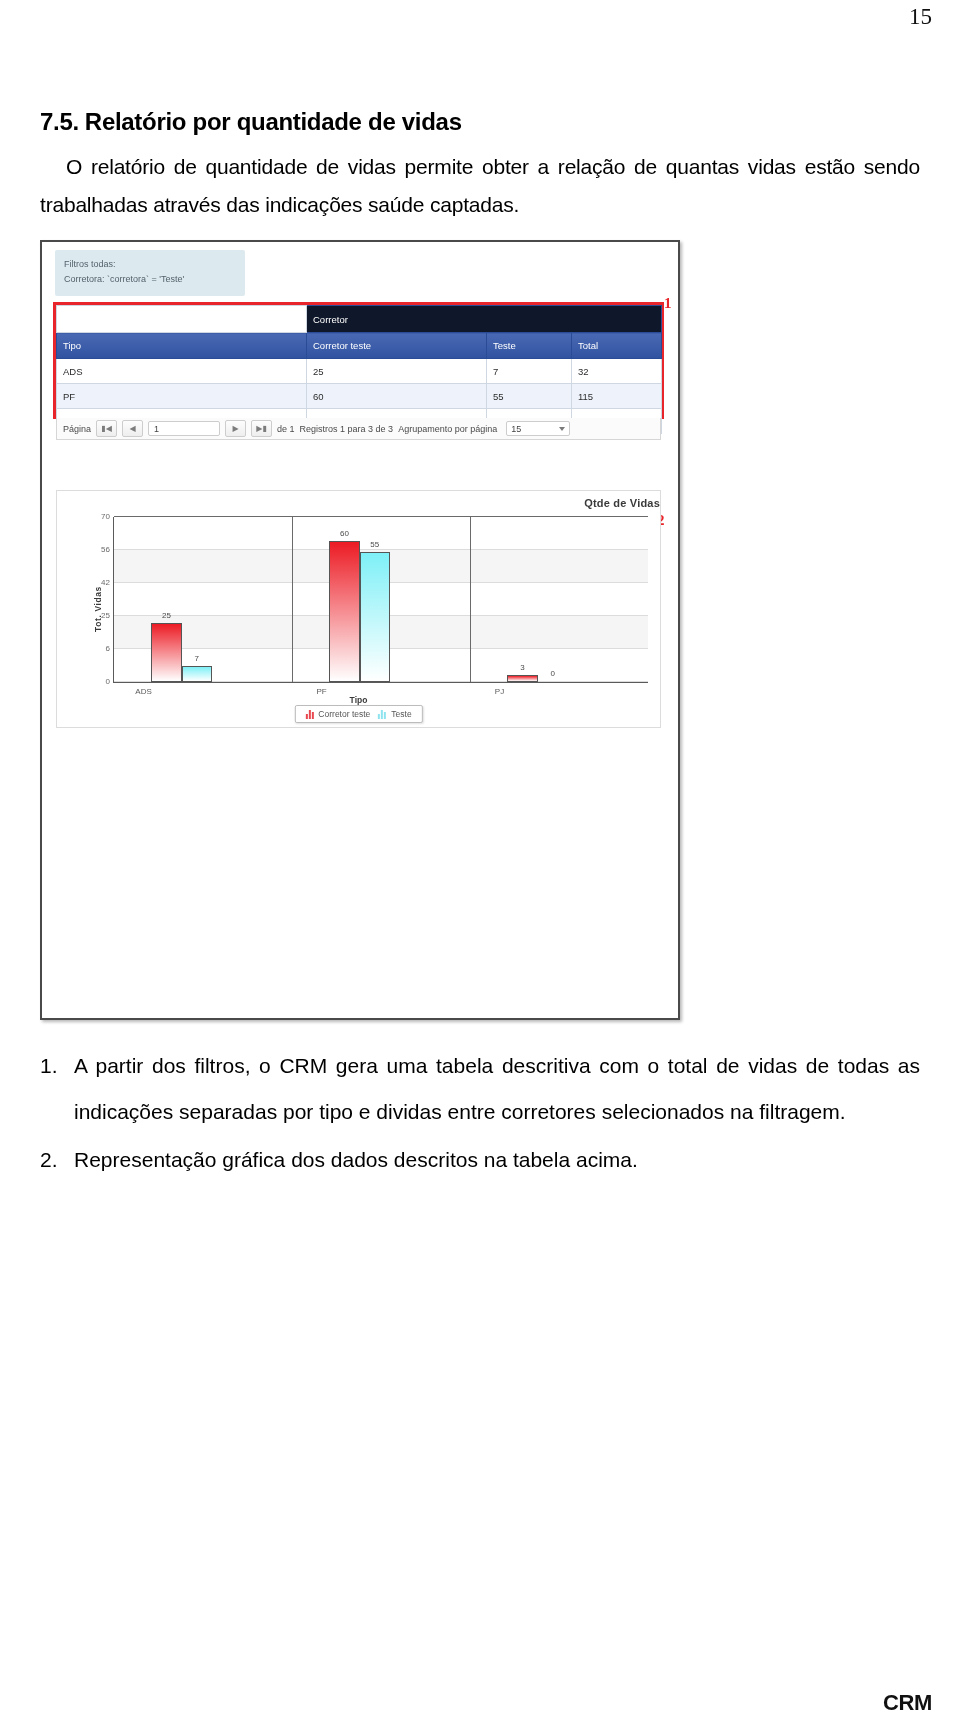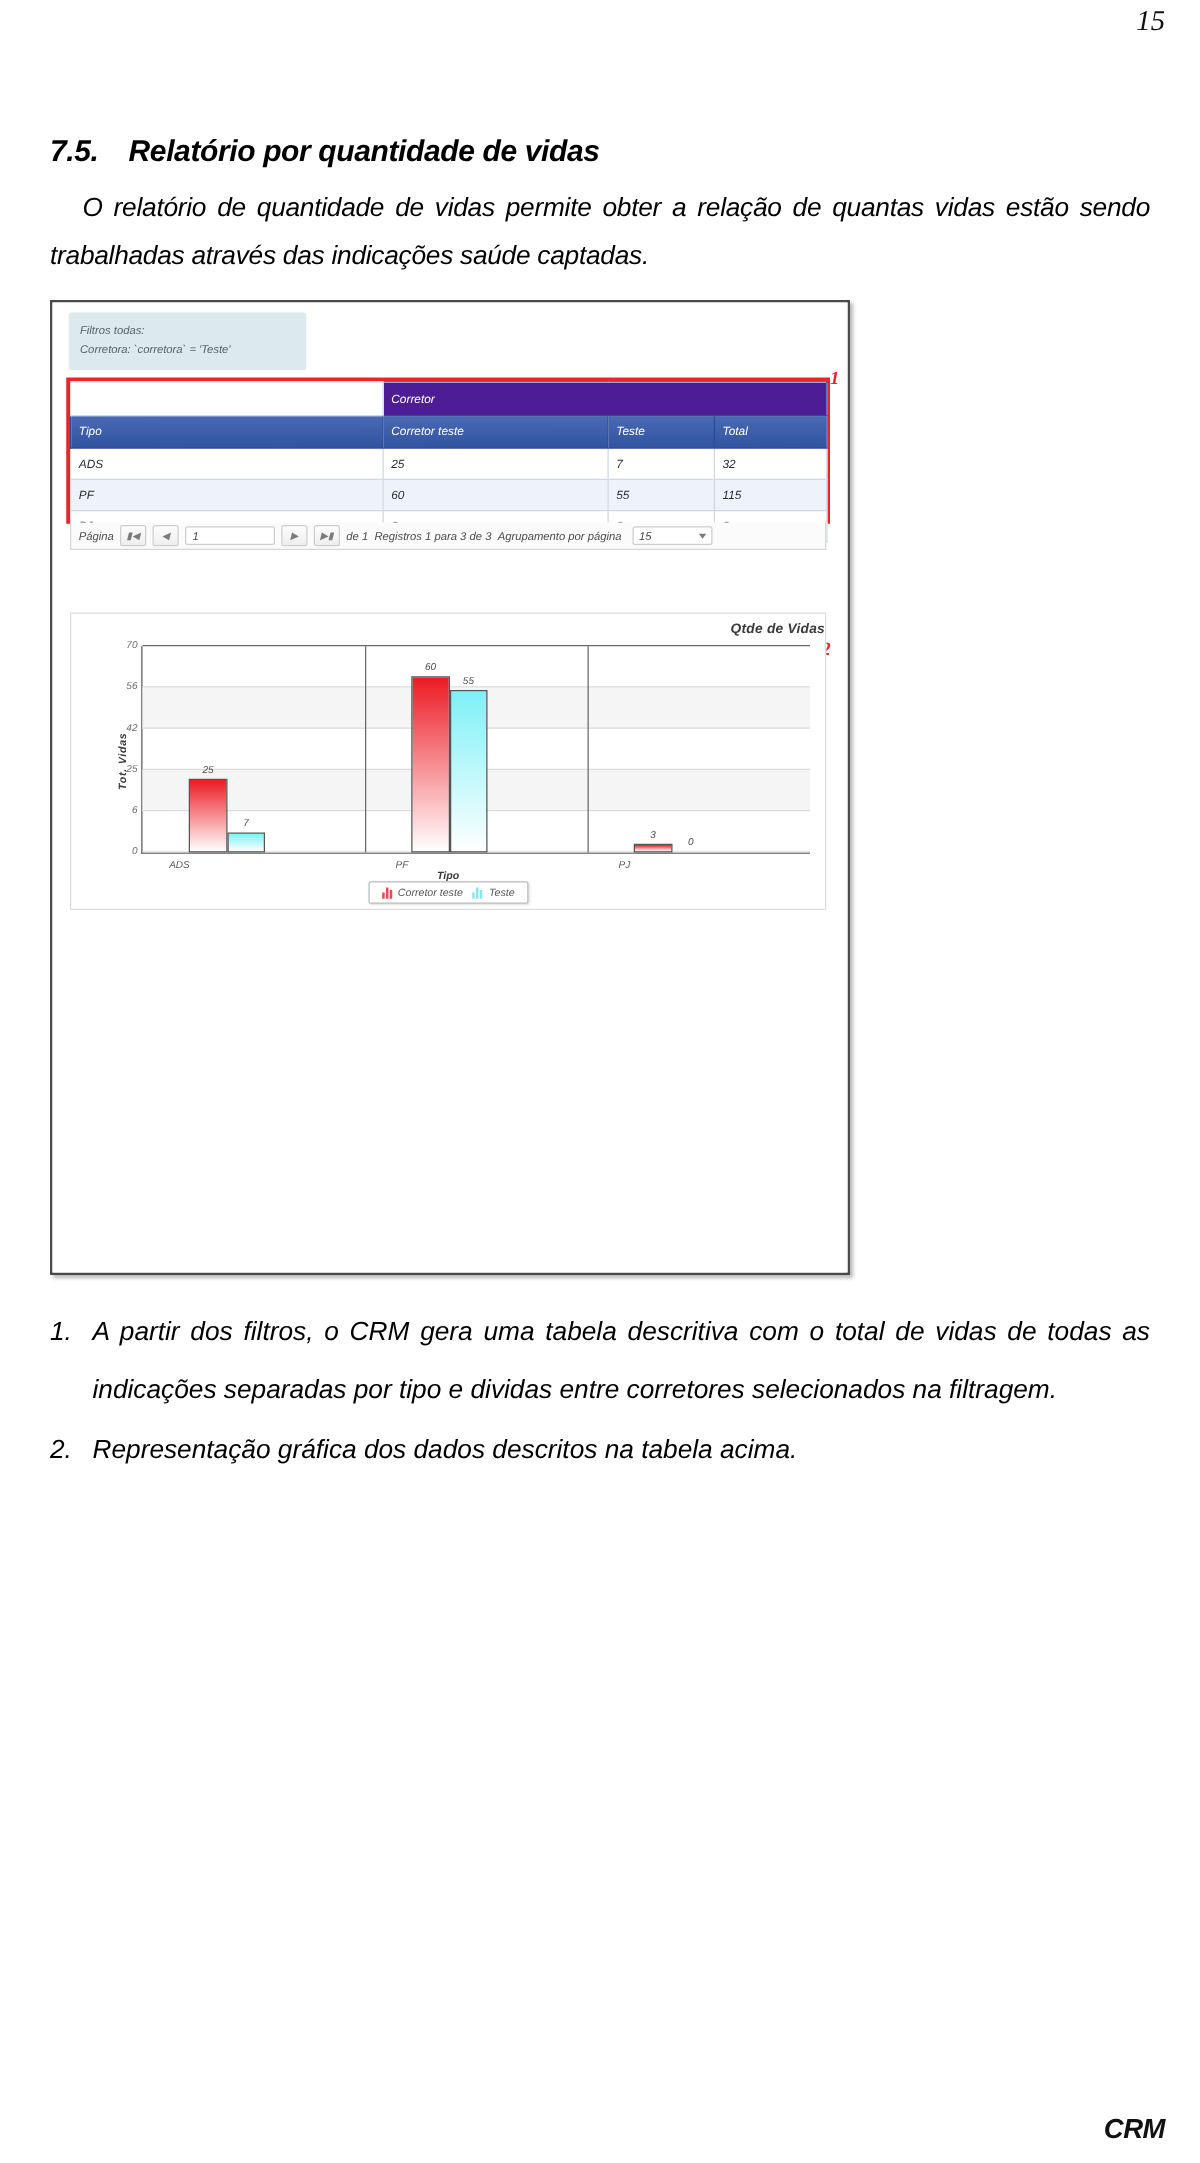--- a/index.html
+++ b/index.html
@@ -1,34 +1,34 @@
 <!DOCTYPE html>
 <html><head>
 <meta charset="utf-8">
 <style>
   html,body{margin:0;padding:0;}
   body{
     width:960px;height:1730px;background:#ffffff;
     font-family:"Liberation Sans", sans-serif;
     color:#000;position:relative;overflow:hidden;
   }
-  .page{position:relative;width:960px;height:1730px;font-style:italic;}
+  .page{position:relative;width:960px;height:1730px;}
 
   
   .page-number{
     position:absolute;top:4px;right:28px;
     font-family:"Liberation Serif", serif;
     font-size:23px;color:#111;letter-spacing:0px;
   }
   .heading{
     position:absolute;left:40px;top:108px;width:880px;
     font-size:24px;font-weight:bold;color:#000;
     letter-spacing:-0.3px;
   }
-  .heading .num{display:inline-block;margin-right:24px;}
+  .heading .num{display:inline-block;margin-right:6px;}
   .intro{
     position:absolute;left:40px;top:148px;width:880px;
     font-size:21px;line-height:38px;color:#000;
     text-align:justify;letter-spacing:-0.2px;
   }
   .intro .indent{display:inline-block;width:26px;}
 
   
   .shot{
     position:absolute;left:40px;top:240px;
@@ -62,21 +62,21 @@
     position:absolute;left:14px;top:63px;width:605px;
     border-collapse:collapse;table-layout:fixed;
     font-size:9.5px;color:#2c2c2c;background:#fff;
   }
   .grid td,.grid th{
     border:1px solid #cfd8e2;padding:4px 6px;
     text-align:left;font-weight:normal;vertical-align:middle;
     overflow:hidden;white-space:nowrap;
   }
   .grid .hdr-group td{
-    background:#4c1d95;color:#fff;height:18px;
+    background:#0f172a;color:#fff;height:18px;
     border-color:#2a4b96;
   }
   .grid .hdr-group td.blank{background:#fff;border:1px solid #cfd8e2;}
   .grid .hdr td{
     background:linear-gradient(#4a69b5,#31539f);
     color:#fff;border-color:#2a4b96;height:17px;font-weight:normal;
   }
   .grid tbody tr td{height:16px;background:#fff;}
   .grid tbody tr.alt td{background:#eef3fb;}
   .grid tbody tr.total td{background:#fbfbfb;}

